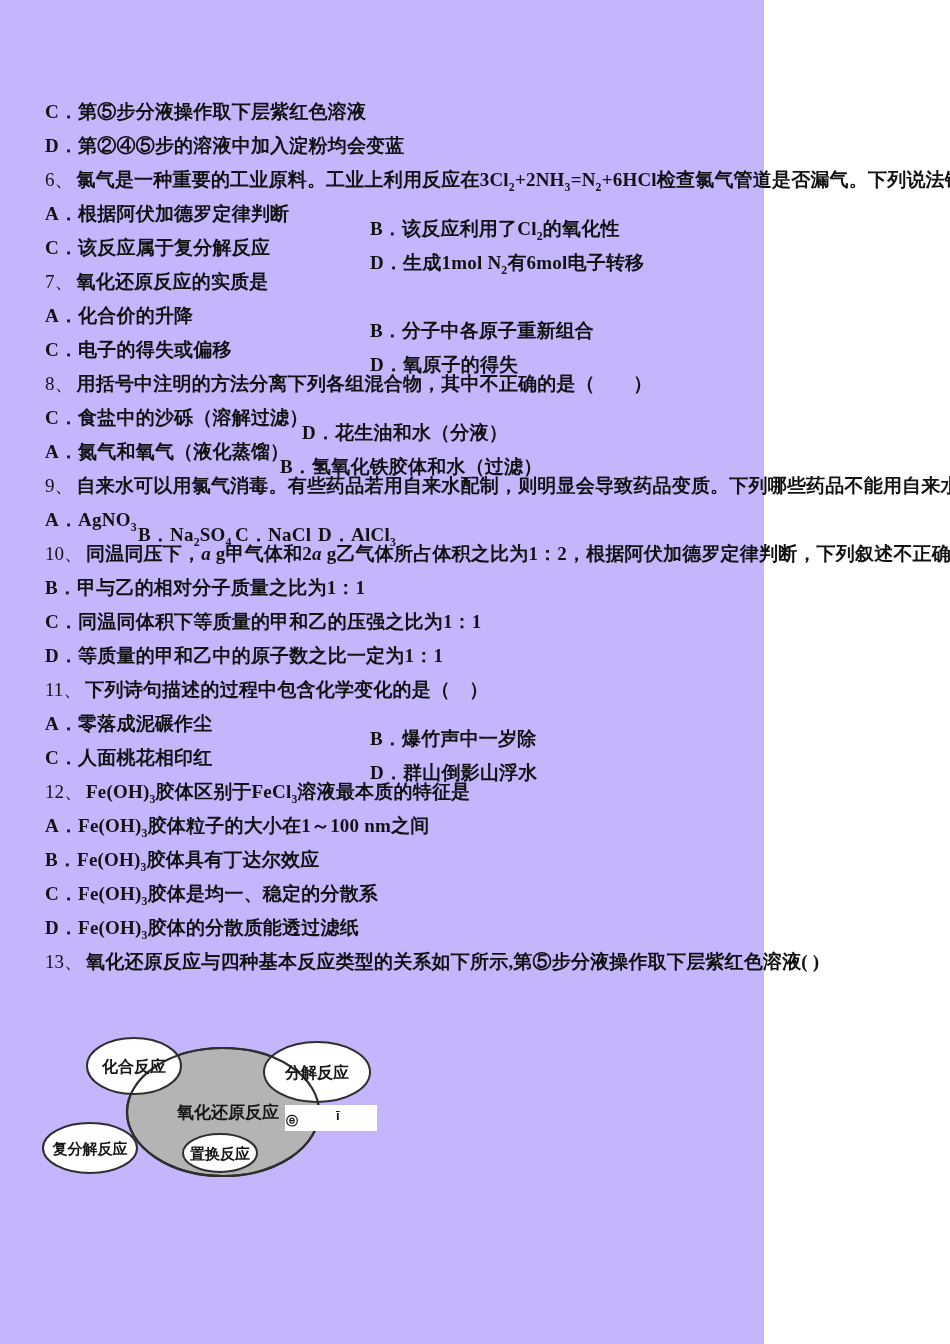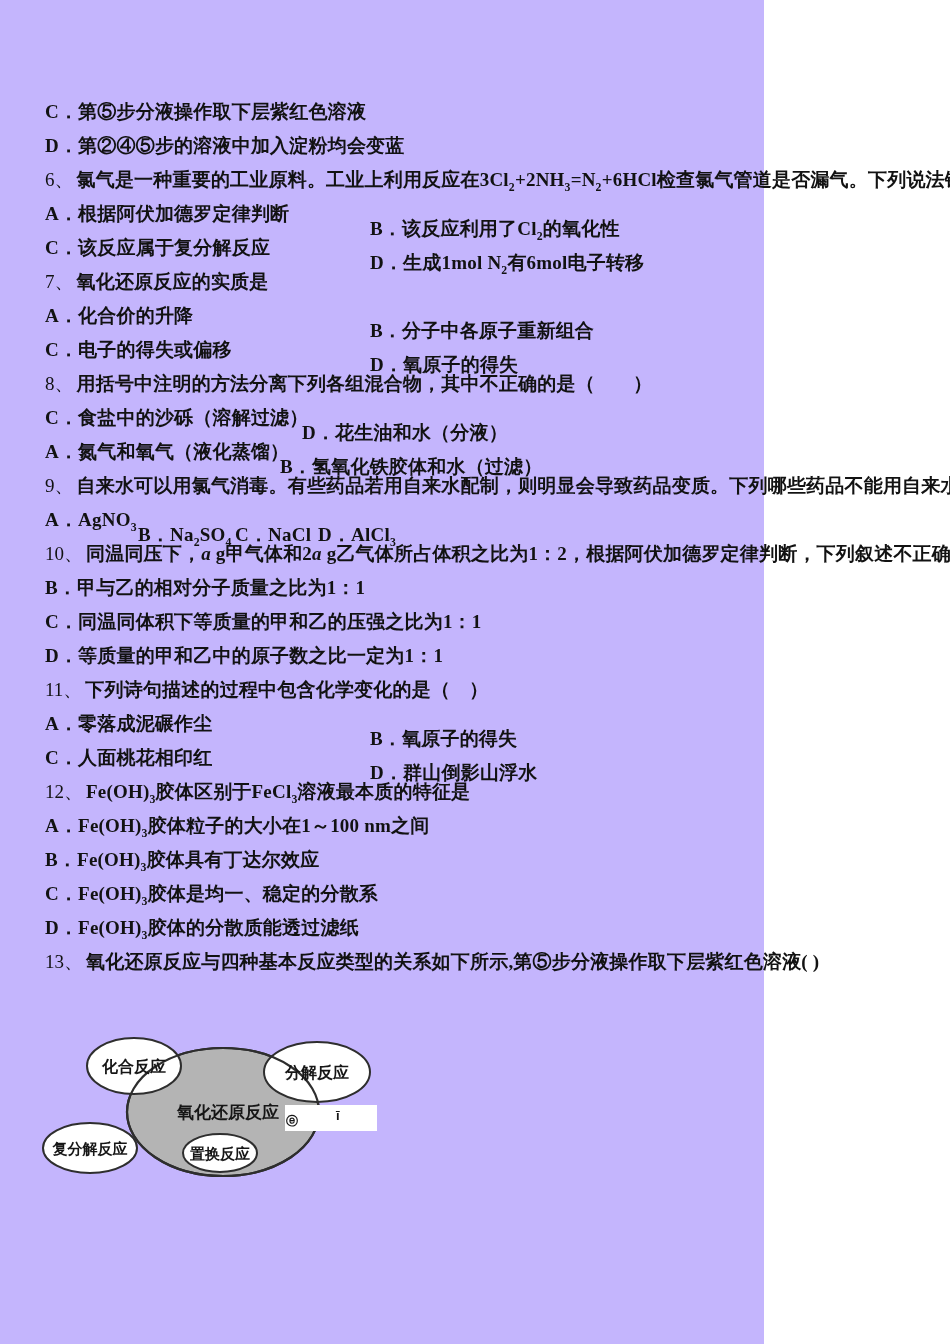--- a/index.html
+++ b/index.html
@@ -48,21 +48,21 @@
 
     <div class="row"><span class="qnum">9、</span><span>自来水可以用氯气消毒。有些药品若用自来水配制，则明显会导致药品变质。下列哪些药品不能用自来水配制(　　)。</span></div>
     <div class="row"><span>A．AgNO<sub>3</sub></span><span class="col2" style="left:93px">B．Na<sub>2</sub>SO<sub>4</sub></span><span class="col2" style="left:190px">C．NaCl</span><span class="col2" style="left:273px">D．AlCl<sub>3</sub></span></div>
 
     <div class="row"><span class="qnum">10、</span><span>同温同压下，<i>a</i> g甲气体和2<i>a</i> g乙气体所占体积之比为1：2，根据阿伏加德罗定律判断，下列叙述不正确的是</span></div>
     <div class="row">B．甲与乙的相对分子质量之比为1：1</div>
     <div class="row">C．同温同体积下等质量的甲和乙的压强之比为1：1</div>
     <div class="row">D．等质量的甲和乙中的原子数之比一定为1：1</div>
 
     <div class="row"><span class="qnum">11、</span><span>下列诗句描述的过程中包含化学变化的是（　）</span></div>
-    <div class="row"><span>A．零落成泥碾作尘</span><span class="col2" style="left:325px">B．氧原子的得失</span></div>
+    <div class="row"><span>A．零落成泥碾作尘</span><span class="col2" style="left:325px">B．爆竹声中一岁除</span></div>
     <div class="row"><span>C．人面桃花相印红</span><span class="col2" style="left:325px">D．群山倒影山浮水</span></div>
 
     <div class="row"><span class="qnum">12、</span><span>Fe(OH)<sub>3</sub>胶体区别于FeCl<sub>3</sub>溶液最本质的特征是</span></div>
     <div class="row">A．Fe(OH)<sub>3</sub>胶体粒子的大小在1～100 nm之间</div>
     <div class="row">B．Fe(OH)<sub>3</sub>胶体具有丁达尔效应</div>
     <div class="row">C．Fe(OH)<sub>3</sub>胶体是均一、稳定的分散系</div>
     <div class="row">D．Fe(OH)<sub>3</sub>胶体的分散质能透过滤纸</div>
 
     <div class="row"><span class="qnum">13、</span><span>氧化还原反应与四种基本反应类型的关系如下所示,第⑤步分液操作取下层紫红色溶液(  )</span></div>
   </div>

